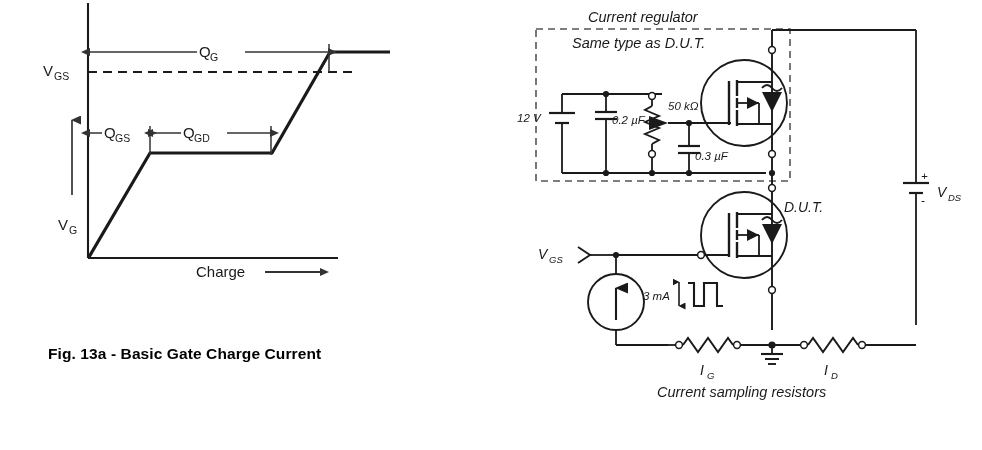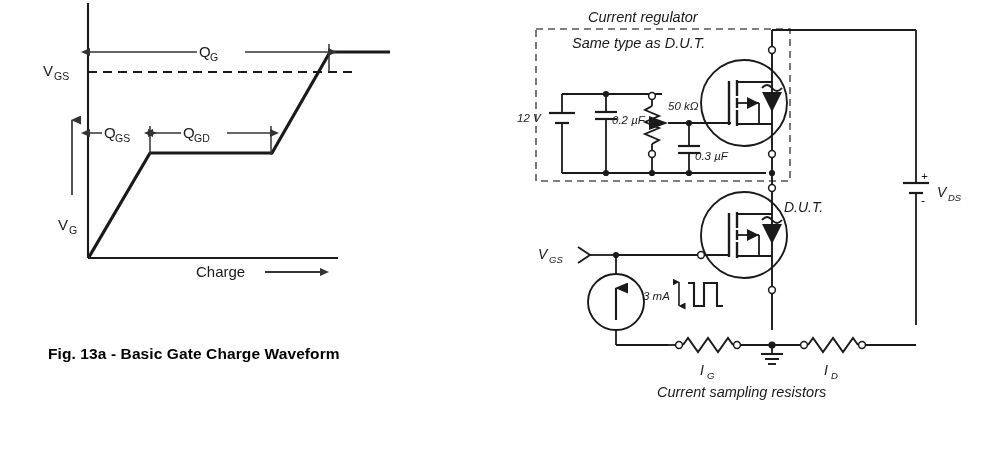--- a/index.html
+++ b/index.html
@@ -102,21 +102,21 @@
         <text class="lbl-sm" x="54" y="80">GS</text>
 
         <line x1="72" y1="195" x2="72" y2="120" stroke="#333" stroke-width="1.7" marker-end="url(#arrUp)"></line>
         <text class="lbl" x="58" y="230">V</text>
         <text class="lbl-sm" x="69" y="234">G</text>
 
         <text class="lbl" x="196" y="277">Charge</text>
         <line x1="265" y1="272" x2="320" y2="272" stroke="#333" stroke-width="1.8" marker-end="url(#arrR)"></line>
       </svg>
     </div>
-    <div class="caption" id="caption-a">Fig. 13a - Basic Gate Charge Waveform</div>
+    <div class="caption" id="caption-a">Fig. 13a - Basic Gate Charge Current</div>
   </div>
 
   <div class="fig" id="fig-b">
     <div class="svg-wrap">
       <svg width="482" height="400" viewBox="0 0 482 400">
         <defs>
           <marker id="cArrUp" markerWidth="11" markerHeight="13" refX="5.5" refY="1" orient="auto" markerUnits="userSpaceOnUse">
             <path d="M0,13 L5.5,0 L11,13 z" fill="#1a1a1a"></path>
           </marker>
           <marker id="tinyUp" markerWidth="7" markerHeight="7" refX="3.5" refY="0.5" orient="auto" markerUnits="userSpaceOnUse">

